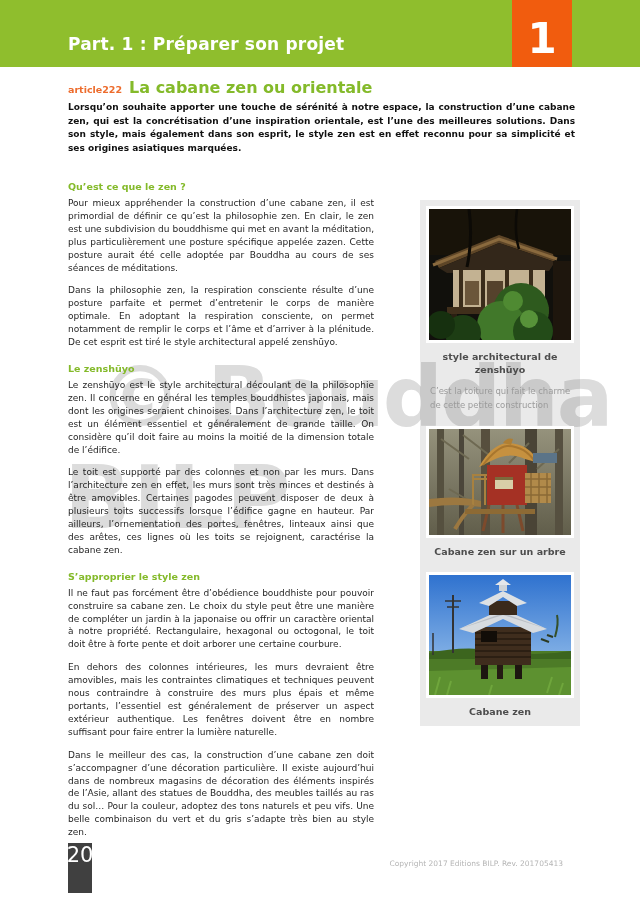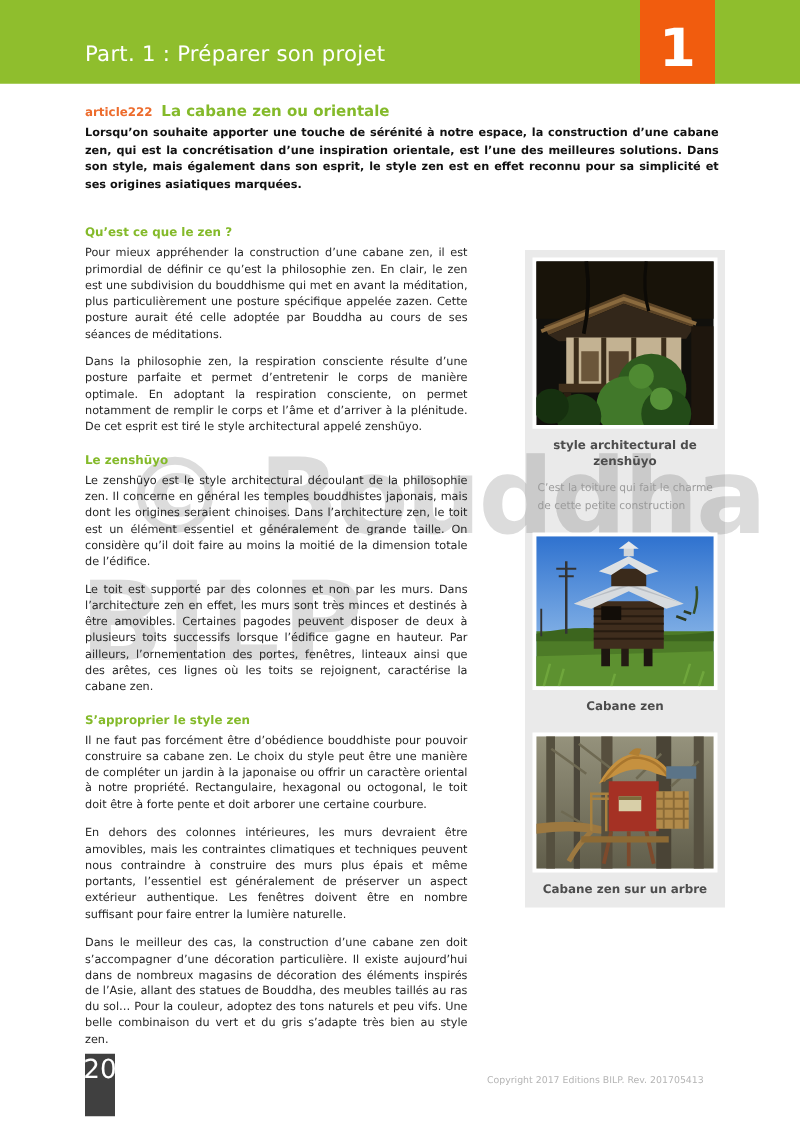--- a/index.html
+++ b/index.html
@@ -11,31 +11,31 @@
   
   .watermark { position:absolute; z-index:1; font-weight:bold; color:#dcdcdc; white-space:nowrap; }
   .wm1 { left:98px;  top:348px; font-size:84px; letter-spacing:-2px; }
   .wm2 { left:64px;  top:446px; font-size:88px; letter-spacing:2px; }
   
   .header-bar {
     position:absolute; z-index:3; left:0; top:0; width:640px; height:67px;
     background:#8fbe2d; display:flex; align-items:flex-end;
   }
   .header-title {
-    margin:0 0 13px 68px; color:#ffffff; font-size:17px; font-weight:normal; letter-spacing:.2px;
+    margin:0 0 13px 68px; color:#ffffff; font-size:17px; font-weight:bold; letter-spacing:.2px;
   }
   .chapter-box {
     position:absolute; left:512px; top:0; width:60px; height:67px; background:#f15c0e;
     display:flex; align-items:center; justify-content:center;
   }
   .chapter-num { color:#ffffff; font-size:42px; font-weight:bold; line-height:1; padding-top:10px; }
   
   .article-head { position:absolute; z-index:2; left:68px; top:78px; width:510px; }
   .article-id { color:#ed6c2d; font-size:9.5px; font-weight:bold; margin-right:7px;text-align:center; }
-  .article-title { color:#84ba2a; font-size:12px; font-weight:bold; }
+  .article-title { color:#84ba2a; font-size:16px; font-weight:bold; }
   
   .intro {
     position:absolute; z-index:2; left:68px; top:101px; width:507px;
     font-size:9px; font-weight:bold; line-height:13.5px; text-align:justify; color:#111;
   }
   
   .main-col { position:absolute; z-index:2; left:68px; top:181px; width:322px; }
   .section-heading {
     color:#84ba2a; font-size:9.5px; font-weight:bold; margin:14px 0 5px 0;
   }
@@ -131,20 +131,55 @@
           <circle cx="72" cy="116" r="24" fill="#41782a"></circle>
           <circle cx="104" cy="122" r="20" fill="#234b18"></circle>
           <circle cx="34" cy="124" r="18" fill="#1d3d14"></circle>
           <circle cx="12" cy="116" r="14" fill="#16300f"></circle>
           <circle cx="84" cy="92" r="10" fill="#4f8a32"></circle>
           <circle cx="100" cy="110" r="9" fill="#579239"></circle>
         </svg>
       </div>
       <div class="figure-caption">style architectural de zenshūyo</div>
       <div class="figure-subcaption">C’est la toiture qui fait le charme de cette petite construction</div>
+    </div>
+
+    <div class="figure-card">
+      <div class="figure-frame">
+        <svg viewBox="0 0 142 106" xmlns="http://www.w3.org/2000/svg">
+          <defs>
+            <linearGradient id="forest" x1="0" y1="0" x2="0" y2="1">
+              <stop offset="0" stop-color="#95927c"></stop>
+                <stop offset="1" stop-color="#615e4b"></stop>
+            </linearGradient>
+          </defs>
+          <rect width="142" height="106" fill="url(#forest)"></rect>
+          <rect x="8" y="0" width="7" height="106" fill="#55503f"></rect>
+          <rect x="30" y="0" width="5" height="106" fill="#4b463a"></rect>
+          <rect x="52" y="0" width="9" height="106" fill="#574f3e"></rect>
+          <rect x="96" y="0" width="12" height="106" fill="#4a4436"></rect>
+          <rect x="126" y="0" width="8" height="106" fill="#565040"></rect>
+          <path d="M12 10 L40 30 M34 6 L60 26 M100 14 L80 34 M130 20 L108 40 M20 60 L44 74" stroke="#6e6952" stroke-width="2"></path>
+          <path d="M0 70 Q30 66 52 72 L52 78 Q26 74 0 78 Z" fill="#9c7840"></path>
+          <path d="M44 46 h50 v4 h-50 z M44 46 v30 M56 46 v30 M80 46 v28 M94 46 v30" stroke="#a8813f" stroke-width="2" fill="none"></path>
+          <rect x="58" y="36" width="40" height="40" fill="#a53124"></rect>
+          <rect x="66" y="48" width="18" height="12" fill="#d8cfa8"></rect>
+          <rect x="66" y="48" width="18" height="3" fill="#7c6a3c"></rect>
+          <path d="M96 44 h26 v30 h-26 z" fill="#b18a4a"></path>
+          <path d="M96 50 h26 M96 58 h26 M96 66 h26 M102 44 v30 M110 44 v30 M118 44 v30" stroke="#8a6a36" stroke-width="1.5"></path>
+          <path d="M50 38 Q62 16 78 14 Q100 14 110 34 L96 30 Q80 22 62 32 Z" fill="#c6913f"></path>
+          <path d="M54 36 Q68 18 78 17 Q96 17 106 33" stroke="#a8762e" stroke-width="2" fill="none"></path>
+          <path d="M74 14 q4 -6 10 -4 l-2 6 Z" fill="#b07f33"></path>
+          <rect x="104" y="24" width="24" height="10" fill="#5b7488"></rect>
+          <path d="M60 76 l-6 26 M88 76 l6 26 M74 76 l0 28" stroke="#7d4a2c" stroke-width="3"></path>
+          <path d="M44 76 Q34 86 26 100" stroke="#9c7840" stroke-width="4" fill="none"></path>
+          <rect x="36" y="80" width="70" height="5" fill="#8d6a34"></rect>
+        </svg>
+      </div>
+      <div class="figure-caption">Cabane zen sur un arbre</div>
     </div>
 
     <div class="figure-card">
       <div class="figure-frame">
         <svg viewBox="0 0 142 120" xmlns="http://www.w3.org/2000/svg">
           <defs>
             <linearGradient id="sky" x1="0" y1="0" x2="0" y2="1">
               <stop offset="0" stop-color="#2f72cf"></stop>
                 <stop offset="1" stop-color="#a8cdf0"></stop>
             </linearGradient>
@@ -169,55 +204,20 @@
           <rect x="60" y="26" width="28" height="14" fill="#3a2a1b"></rect>
           <path d="M50 28 L74 16 L98 28 L88 31 L74 22 L60 31 Z" fill="#dde1e4"></path>
           <rect x="70" y="8" width="8" height="8" fill="#cfd4d8"></rect>
           <path d="M66 10 L74 4 L82 10 Z" fill="#e4e7ea"></path>
           <path d="M118 60 l6 2 M112 64 l8 3" stroke="#2c3b22" stroke-width="2"></path>
           <path d="M126 62 q4 -14 2 -22" stroke="#35502a" stroke-width="2" fill="none"></path>
         </svg>
       </div>
       <div class="figure-caption">Cabane zen</div>
     </div>
-
-    <div class="figure-card">
-      <div class="figure-frame">
-        <svg viewBox="0 0 142 106" xmlns="http://www.w3.org/2000/svg">
-          <defs>
-            <linearGradient id="forest" x1="0" y1="0" x2="0" y2="1">
-              <stop offset="0" stop-color="#95927c"></stop>
-                <stop offset="1" stop-color="#615e4b"></stop>
-            </linearGradient>
-          </defs>
-          <rect width="142" height="106" fill="url(#forest)"></rect>
-          <rect x="8" y="0" width="7" height="106" fill="#55503f"></rect>
-          <rect x="30" y="0" width="5" height="106" fill="#4b463a"></rect>
-          <rect x="52" y="0" width="9" height="106" fill="#574f3e"></rect>
-          <rect x="96" y="0" width="12" height="106" fill="#4a4436"></rect>
-          <rect x="126" y="0" width="8" height="106" fill="#565040"></rect>
-          <path d="M12 10 L40 30 M34 6 L60 26 M100 14 L80 34 M130 20 L108 40 M20 60 L44 74" stroke="#6e6952" stroke-width="2"></path>
-          <path d="M0 70 Q30 66 52 72 L52 78 Q26 74 0 78 Z" fill="#9c7840"></path>
-          <path d="M44 46 h50 v4 h-50 z M44 46 v30 M56 46 v30 M80 46 v28 M94 46 v30" stroke="#a8813f" stroke-width="2" fill="none"></path>
-          <rect x="58" y="36" width="40" height="40" fill="#a53124"></rect>
-          <rect x="66" y="48" width="18" height="12" fill="#d8cfa8"></rect>
-          <rect x="66" y="48" width="18" height="3" fill="#7c6a3c"></rect>
-          <path d="M96 44 h26 v30 h-26 z" fill="#b18a4a"></path>
-          <path d="M96 50 h26 M96 58 h26 M96 66 h26 M102 44 v30 M110 44 v30 M118 44 v30" stroke="#8a6a36" stroke-width="1.5"></path>
-          <path d="M50 38 Q62 16 78 14 Q100 14 110 34 L96 30 Q80 22 62 32 Z" fill="#c6913f"></path>
-          <path d="M54 36 Q68 18 78 17 Q96 17 106 33" stroke="#a8762e" stroke-width="2" fill="none"></path>
-          <path d="M74 14 q4 -6 10 -4 l-2 6 Z" fill="#b07f33"></path>
-          <rect x="104" y="24" width="24" height="10" fill="#5b7488"></rect>
-          <path d="M60 76 l-6 26 M88 76 l6 26 M74 76 l0 28" stroke="#7d4a2c" stroke-width="3"></path>
-          <path d="M44 76 Q34 86 26 100" stroke="#9c7840" stroke-width="4" fill="none"></path>
-          <rect x="36" y="80" width="70" height="5" fill="#8d6a34"></rect>
-        </svg>
-      </div>
-      <div class="figure-caption">Cabane zen sur un arbre</div>
-    </div>
   </div>
 
   <div class="page-number-box">
     <span class="page-number">20</span>
   </div>
   <div class="copyright">Copyright 2017 Editions BILP. Rev. 201705413</div>
 
 </div>
 
 </body></html>

